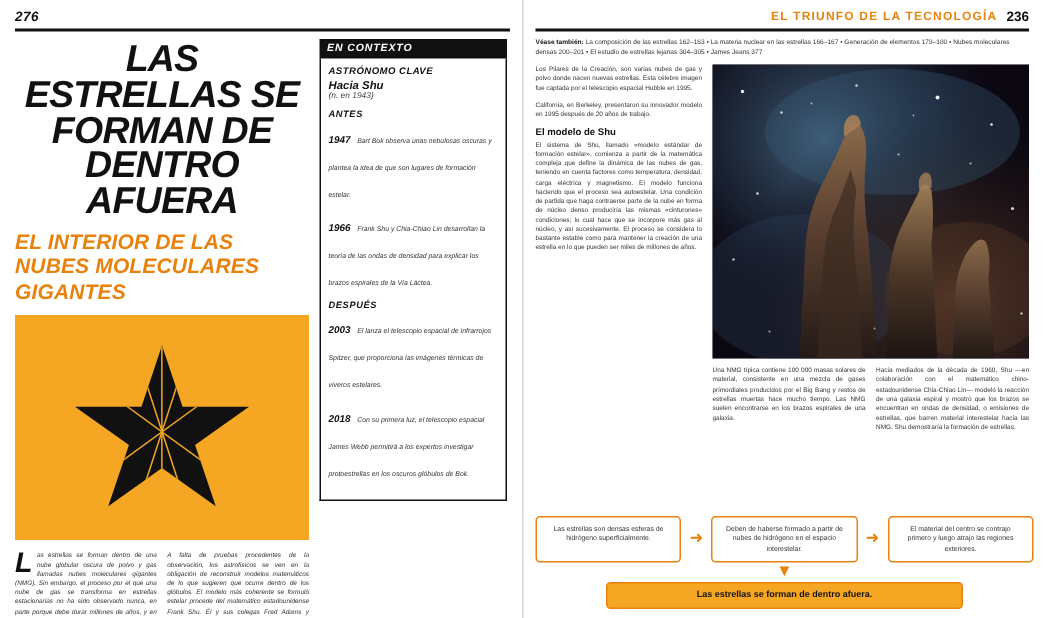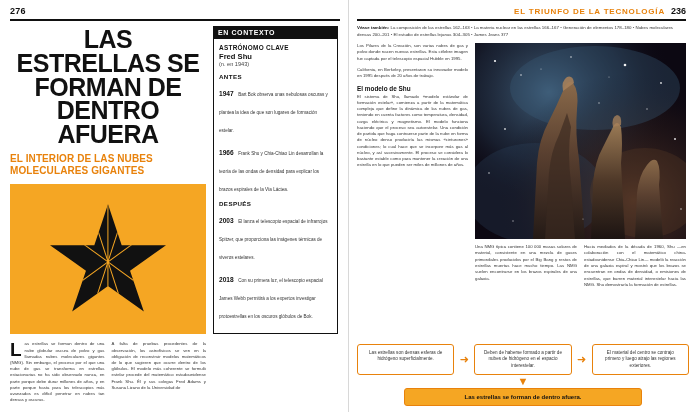--- a/index.html
+++ b/index.html
@@ -11,20 +11,21 @@
     overflow: hidden;
   }
   .spread { display:flex; width:696px; height:412px; }
 
   
   .page-left {
     position: relative;
     width: 348px; height: 412px;
     background: #ffffff;
     padding: 6px 8px 6px 10px;
+    font-style: italic;
   }
   .pg-num-left {
     font-size: 9px; font-weight: bold; color: #111;
     letter-spacing: .3px; margin-bottom: 3px;
   }
   .rule-top-left {
     height: 2px; background: #111; width: 100%; margin-bottom: 5px;
   }
   .left-cols { display:flex; gap:7px; }
   .left-main { width: 196px; }
@@ -37,21 +38,21 @@
     line-height: 0.95;
     letter-spacing: -0.5px;
     color: #111;
     text-transform: uppercase;
     margin: 2px 0 6px 0;
     text-align: center;
   }
   .subhead {
     color: #E8820C;
     font-weight: bold;
-    font-size: 10px;
+    font-size: 14px;
     line-height: 1.18;
     text-transform: uppercase;
     letter-spacing: .1px;
     margin-bottom: 8px;
   }
 
   
   .star-block {
     width: 196px; height: 150px;
     background: #F5A623;
@@ -113,21 +114,21 @@
 
   
   .page-right {
     position: relative;
     width: 348px; height: 412px;
     background: #ffffff;
     padding: 6px 10px 6px 8px;
     border-left: 1px solid #d8d8d8;
   }
   .right-head {
-    display:flex; align-items:center; justify-content:flex-end; gap:6px;
+    display:flex; align-items:flex-start; justify-content:flex-end; gap:6px;
     margin-bottom:3px;
   }
   .right-title {
     color:#E8820C; font-size:8px; font-weight:bold; letter-spacing:.8px;
     text-transform:uppercase;
   }
   .pg-num-right { font-size:9px; font-weight:bold; color:#111; }
   .rule-top-right { height:2px; background:#111; width:100%; margin-bottom:4px; }
 
   .vease {
@@ -210,21 +211,21 @@
         <div class="body-cols">
           <p class="dropcap-para"><span class="dropcap">L</span><span>as estrellas se forman dentro de una nube globular oscura de polvo y gas llamadas nubes moleculares gigantes (NMG). Sin embargo, el proceso por el que una nube de gas se transforma en estrellas estacionarias no ha sido observado nunca, en parte porque debe durar millones de años, y en parte porque hasta para los telescopios más avanzados es difícil penetrar en nubes tan densas y oscuras.</span></p>
           <p class="tiny-para">A falta de pruebas procedentes de la observación, los astrofísicos se ven en la obligación de reconstruir modelos matemáticos de lo que sugieren que ocurre dentro de los glóbulos. El modelo más coherente se formuló estelar procede del matemático estadounidense Frank Shu. Él y sus colegas Fred Adams y Susana Lizano de la Universidad de</p>
         </div>
       </div>
 
       <div class="left-side">
         <div class="en-contexto-bar">EN CONTEXTO</div>
         <div class="side-box">
           <div class="kicker">ASTRÓNOMO CLAVE</div>
-          <div class="kicker-name">Fred Shu</div>
+          <div class="kicker-name">Hacia Shu</div>
           <div class="kicker-sub">(n. en 1943)</div>
 
           <div class="tl-label">ANTES</div>
           <div class="tl-item">
             <span class="tl-year">1947</span>
             <span class="tl-text">Bart Bok observa unas nebulosas oscuras y plantea la idea de que son lugares de formación estelar.</span>
           </div>
           <div class="tl-item">
             <span class="tl-year">1966</span>
             <span class="tl-text">Frank Shu y Chia-Chiao Lin desarrollan la teoría de las ondas de densidad para explicar los brazos espirales de la Vía Láctea.</span>

